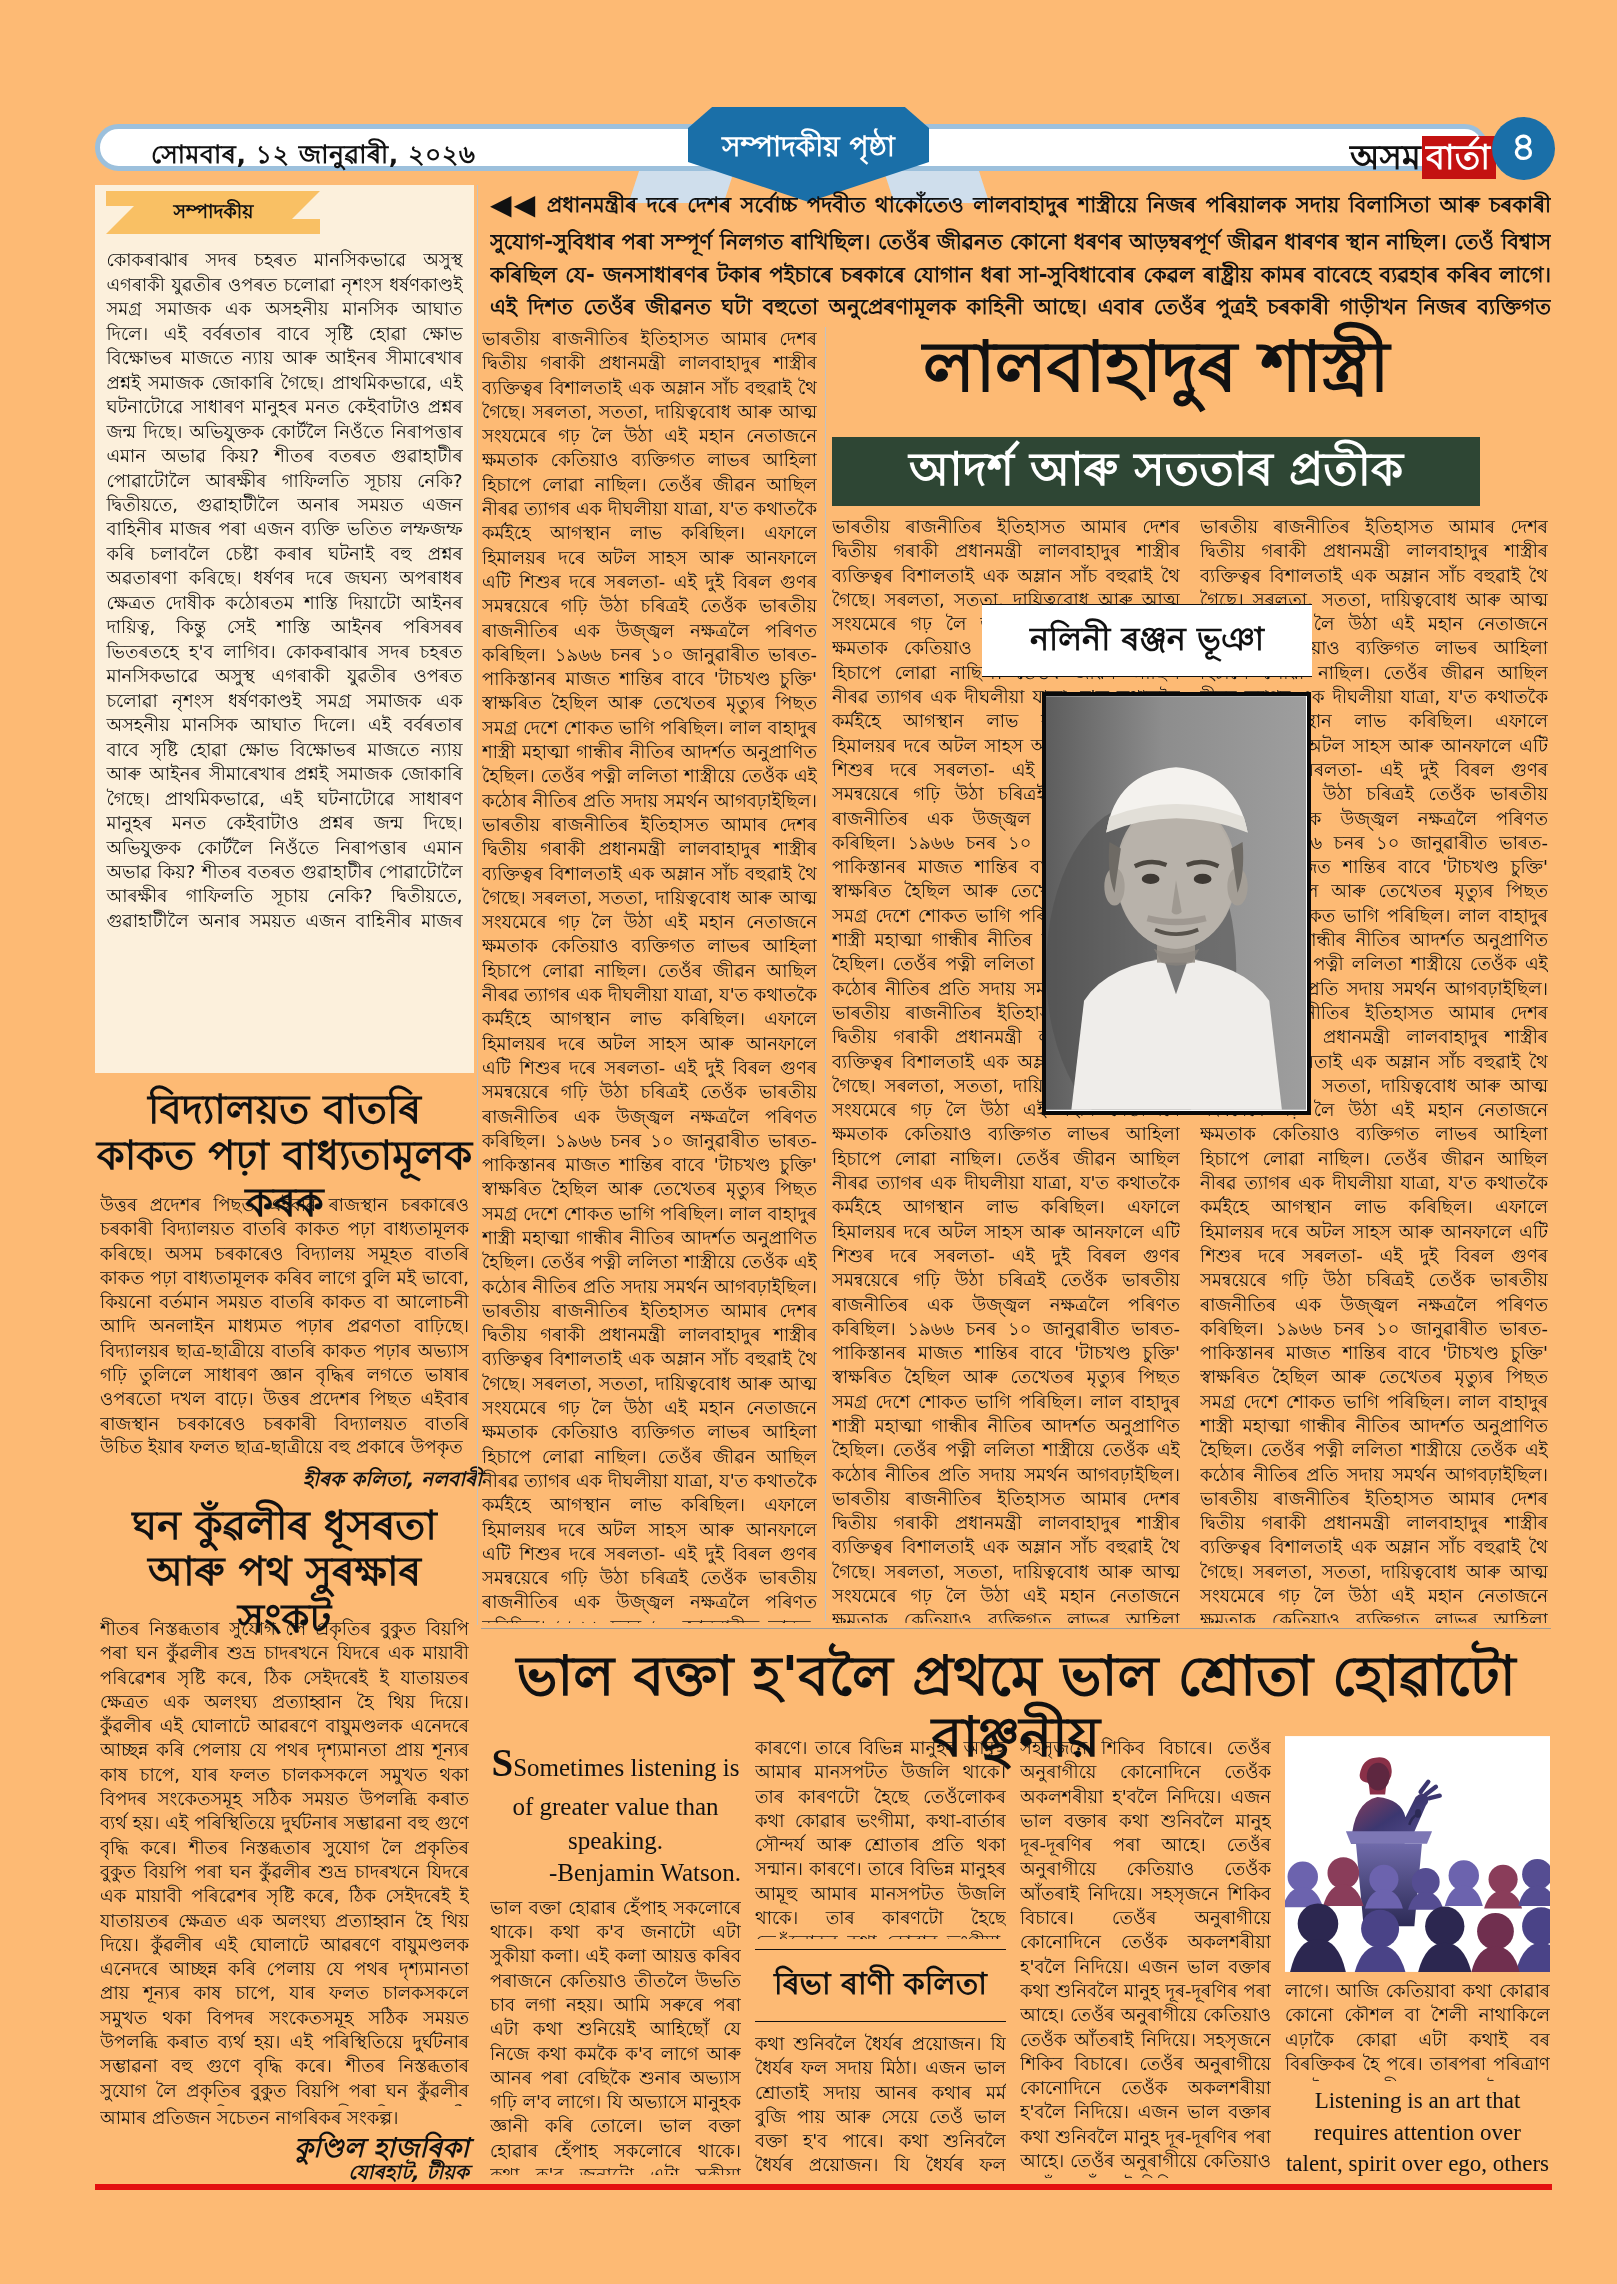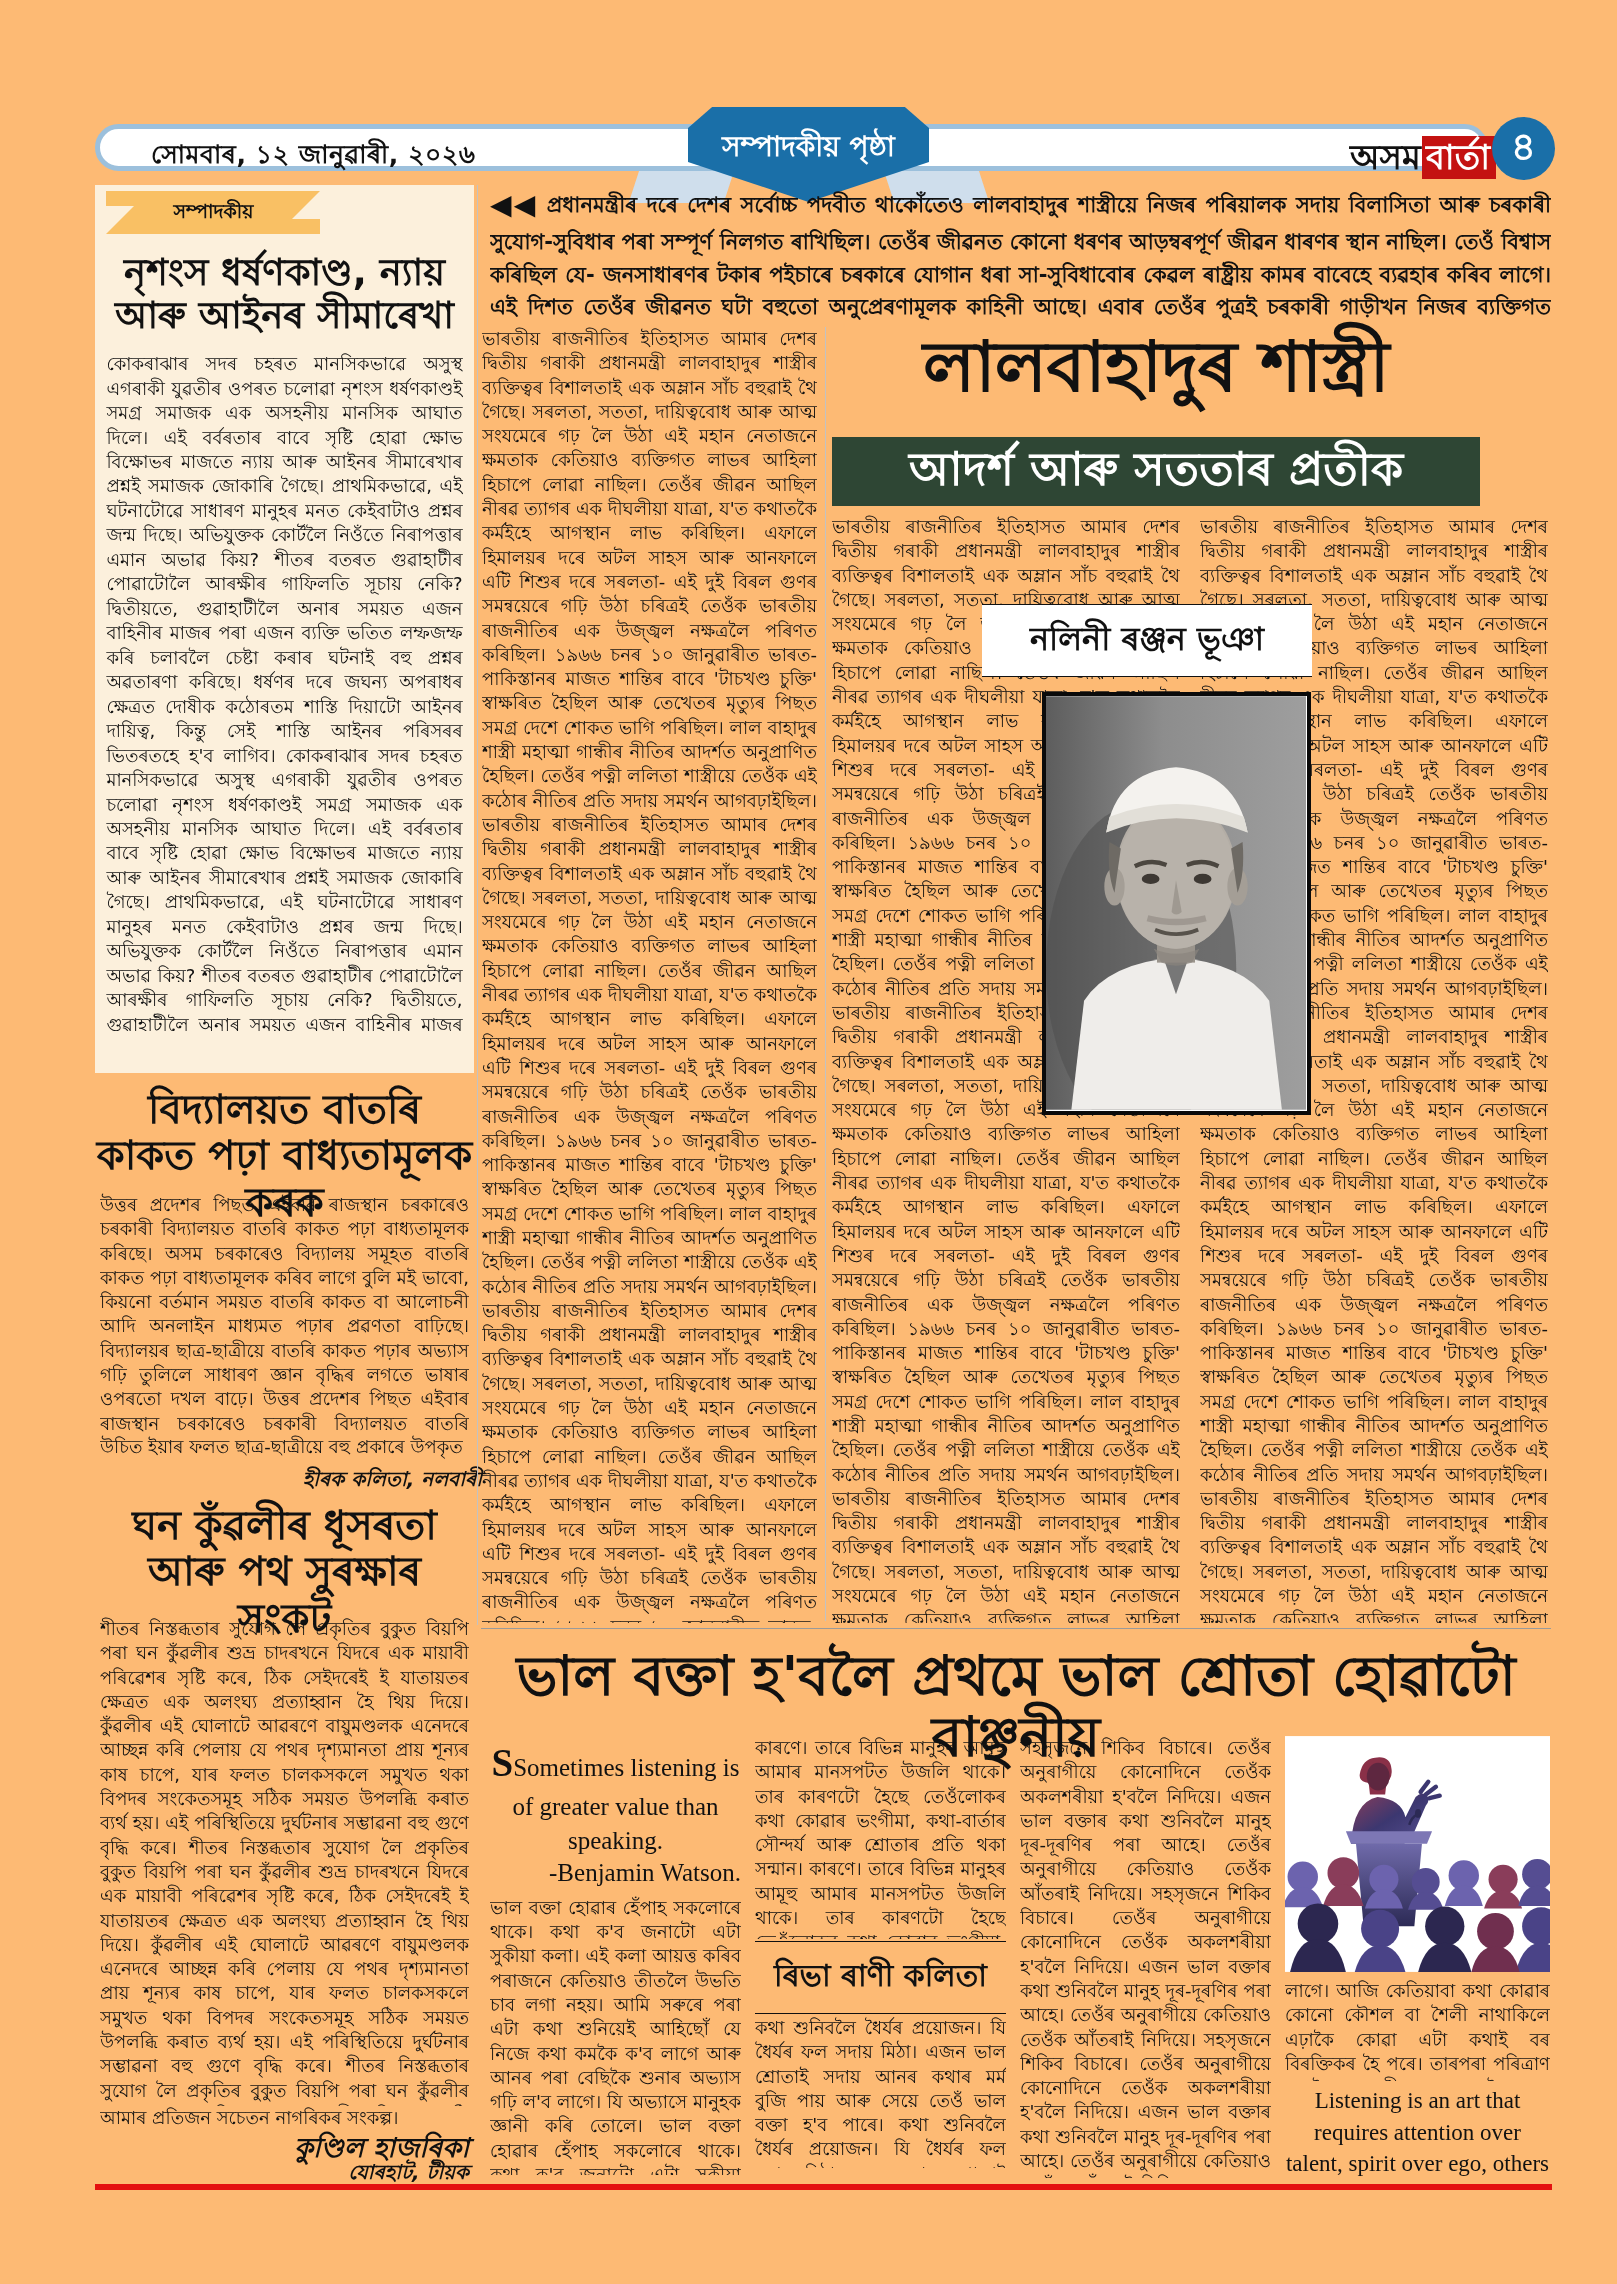--- a/index.html
+++ b/index.html
@@ -46,21 +46,21 @@
         color:#fff;display:flex;align-items:center;justify-content:center;font-size:46px;font-weight:bold;}
   .by-box{position:absolute;left:982px;top:604px;width:330px;height:71px;background:#fff;
         border-top:1.9px solid #111;border-bottom:1.9px solid #111;display:flex;align-items:center;justify-content:center;
         font-size:32px;font-weight:bold;}
   .photo{position:absolute;left:1042px;top:692px;width:269px;height:423px;background:#fff;border:4.4px solid #0a0a0a;box-sizing:border-box;}
   
   .banner-head{position:absolute;left:482px;top:1646px;width:1068px;text-align:center;font-size:55px;font-weight:bold;line-height:1.1;}
   .equote{font-family:"Liberation Serif",serif;font-size:25px;line-height:1.38;text-align:center;}
   .equote .big{font-size:39px;font-weight:bold;}
   .eauthor{font-family:"Liberation Serif",serif;font-size:25px;text-align:right;}
-  .by-box2{border-top:1.9px solid #111;border-bottom:1.9px solid #111;margin:2px 0;padding:10px 0;
+  .by-box2{border-top:1.9px solid #111;border-bottom:1.9px solid #111;margin:10px 0;padding:10px 0;
         text-align:center;font-size:30px;font-weight:bold;}
   .redline{position:absolute;left:95px;top:2184px;width:1457px;height:6.3px;background:#e41010;}
 </style>
 </head>
 <body>
 
 <div class="page">
 
   <div class="wing l"></div>
   <div class="wing r"></div>
@@ -71,21 +71,20 @@
   </div>
   <div class="logo"><span>অসম</span><span class="red">বাৰ্তা</span></div>
   <div class="pagenum">
     <span>৪</span>
   </div>
 
   <div class="editorial">
     <div class="ed-label">
       <span>সম্পাদকীয়</span>
     </div>
-    <div class="ed-head">নৃশংস ধৰ্ষণকাণ্ড, ন্যায় আৰু আইনৰ সীমাৰেখা</div>
     <div class="ed-body">কোকৰাঝাৰ সদৰ চহৰত মানসিকভাৱে অসুস্থ এগৰাকী যুৱতীৰ ওপৰত চলোৱা নৃশংস ধৰ্ষণকাণ্ডই সমগ্ৰ সমাজক এক অসহনীয় মানসিক আঘাত দিলে। এই বৰ্বৰতাৰ বাবে সৃষ্টি হোৱা ক্ষোভ বিক্ষোভৰ মাজতে ন্যায় আৰু আইনৰ সীমাৰেখাৰ প্ৰশ্নই সমাজক জোকাৰি গৈছে। প্ৰাথমিকভাৱে, এই ঘটনাটোৱে সাধাৰণ মানুহৰ মনত কেইবাটাও প্ৰশ্নৰ জন্ম দিছে। অভিযুক্তক কোর্টলৈ নিওঁতে নিৰাপত্তাৰ এমান অভাৱ কিয়? শীতৰ বতৰত গুৱাহাটীৰ পোৱাটোলৈ আৰক্ষীৰ গাফিলতি সূচায় নেকি? দ্বিতীয়তে, গুৱাহাটীলৈ অনাৰ সময়ত এজন বাহিনীৰ মাজৰ পৰা এজন ব্যক্তি ভতিত লম্ফজম্ফ কৰি চলাবলৈ চেষ্টা কৰাৰ ঘটনাই বহু প্ৰশ্নৰ অৱতাৰণা কৰিছে। ধৰ্ষণৰ দৰে জঘন্য অপৰাধৰ ক্ষেত্ৰত দোষীক কঠোৰতম শাস্তি দিয়াটো আইনৰ দায়িত্ব, কিন্তু সেই শাস্তি আইনৰ পৰিসৰৰ ভিতৰতহে হ'ব লাগিব। কোকৰাঝাৰ সদৰ চহৰত মানসিকভাৱে অসুস্থ এগৰাকী যুৱতীৰ ওপৰত চলোৱা নৃশংস ধৰ্ষণকাণ্ডই সমগ্ৰ সমাজক এক অসহনীয় মানসিক আঘাত দিলে। এই বৰ্বৰতাৰ বাবে সৃষ্টি হোৱা ক্ষোভ বিক্ষোভৰ মাজতে ন্যায় আৰু আইনৰ সীমাৰেখাৰ প্ৰশ্নই সমাজক জোকাৰি গৈছে। প্ৰাথমিকভাৱে, এই ঘটনাটোৱে সাধাৰণ মানুহৰ মনত কেইবাটাও প্ৰশ্নৰ জন্ম দিছে। অভিযুক্তক কোর্টলৈ নিওঁতে নিৰাপত্তাৰ এমান অভাৱ কিয়? শীতৰ বতৰত গুৱাহাটীৰ পোৱাটোলৈ আৰক্ষীৰ গাফিলতি সূচায় নেকি? দ্বিতীয়তে, গুৱাহাটীলৈ অনাৰ সময়ত এজন বাহিনীৰ মাজৰ পৰা এজন ব্যক্তি ভতিত লম্ফজম্ফ কৰি চলাবলৈ চেষ্টা কৰাৰ ঘটনাই বহু প্ৰশ্নৰ অৱতাৰণা কৰিছে। ধৰ্ষণৰ দৰে জঘন্য অপৰাধৰ ক্ষেত্ৰত দোষীক কঠোৰতম শাস্তি দিয়াটো আইনৰ দায়িত্ব, কিন্তু সেই শাস্তি আইনৰ পৰিসৰৰ ভিতৰতহে হ'ব লাগিব। কোকৰাঝাৰ সদৰ চহৰত মানসিকভাৱে অসুস্থ এগৰাকী যুৱতীৰ ওপৰত চলোৱা নৃশংস ধৰ্ষণকাণ্ডই সমগ্ৰ সমাজক এক অসহনীয় মানসিক আঘাত দিলে। এই বৰ্বৰতাৰ বাবে সৃষ্টি হোৱা ক্ষোভ বিক্ষোভৰ মাজতে ন্যায় আৰু আইনৰ সীমাৰেখাৰ প্ৰশ্নই সমাজক জোকাৰি গৈছে। প্ৰাথমিকভাৱে, এই ঘটনাটোৱে সাধাৰণ মানুহৰ মনত কেইবাটাও প্ৰশ্নৰ জন্ম দিছে। অভিযুক্তক কোর্টলৈ নিওঁতে নিৰাপত্তাৰ এমান অভাৱ কিয়? শীতৰ বতৰত গুৱাহাটীৰ পোৱাটোলৈ আৰক্ষীৰ গাফিলতি সূচায় নেকি? দ্বিতীয়তে, গুৱাহাটীলৈ অনাৰ সময়ত এজন বাহিনীৰ মাজৰ পৰা এজন ব্যক্তি ভতিত লম্ফজম্ফ কৰি চলাবলৈ চেষ্টা কৰাৰ ঘটনাই বহু প্ৰশ্নৰ অৱতাৰণা কৰিছে। ধৰ্ষণৰ দৰে জঘন্য অপৰাধৰ ক্ষেত্ৰত দোষীক কঠোৰতম শাস্তি দিয়াটো আইনৰ দায়িত্ব, কিন্তু সেই শাস্তি আইনৰ পৰিসৰৰ ভিতৰতহে হ'ব লাগিব।</div>
   </div>
 
   <div class="sub-head" style="left:95px;top:1086px;width:379px;">বিদ্যালয়ত বাতৰি কাকত পঢ়া বাধ্যতামূলক কৰক</div>
   <div class="col" style="left:100px;top:1193px;width:369px;height:241px;">উত্তৰ প্ৰদেশৰ পিছত এইবাৰ ৰাজস্থান চৰকাৰেও চৰকাৰী বিদ্যালয়ত বাতৰি কাকত পঢ়া বাধ্যতামূলক কৰিছে। অসম চৰকাৰেও বিদ্যালয় সমূহত বাতৰি কাকত পঢ়া বাধ্যতামূলক কৰিব লাগে বুলি মই ভাবো, কিয়নো বৰ্তমান সময়ত বাতৰি কাকত বা আলোচনী আদি অনলাইন মাধ্যমত পঢ়াৰ প্ৰৱণতা বাঢ়িছে। বিদ্যালয়ৰ ছাত্ৰ-ছাত্ৰীয়ে বাতৰি কাকত পঢ়াৰ অভ্যাস গঢ়ি তুলিলে সাধাৰণ জ্ঞান বৃদ্ধিৰ লগতে ভাষাৰ ওপৰতো দখল বাঢ়ে। উত্তৰ প্ৰদেশৰ পিছত এইবাৰ ৰাজস্থান চৰকাৰেও চৰকাৰী বিদ্যালয়ত বাতৰি কাকত পঢ়া বাধ্যতামূলক কৰিছে। অসম চৰকাৰেও বিদ্যালয় সমূহত বাতৰি কাকত পঢ়া বাধ্যতামূলক কৰিব লাগে বুলি মই ভাবো, কিয়নো বৰ্তমান সময়ত বাতৰি কাকত বা আলোচনী আদি অনলাইন মাধ্যমত পঢ়াৰ প্ৰৱণতা বাঢ়িছে। বিদ্যালয়ৰ ছাত্ৰ-ছাত্ৰীয়ে বাতৰি কাকত পঢ়াৰ অভ্যাস গঢ়ি তুলিলে সাধাৰণ জ্ঞান বৃদ্ধিৰ লগতে ভাষাৰ ওপৰতো দখল বাঢ়ে।</div>
   <div class="col" style="left:100px;top:1435px;width:369px;height:27px;text-align:left;">উচিত ইয়াৰ ফলত ছাত্ৰ-ছাত্ৰীয়ে বহু প্ৰকাৰে উপকৃত হ'ব।</div>
   <div class="byline-r" style="left:113px;top:1464px;width:369px;font-size:20px;">হীৰক কলিতা, নলবাৰী</div>
 
   <div class="sub-head" style="left:95px;top:1502px;width:379px;">ঘন কুঁৱলীৰ ধূসৰতা আৰু পথ সুৰক্ষাৰ সংকট</div>
   <div class="col" style="left:100px;top:1617px;width:369px;height:489px;">শীতৰ নিস্তব্ধতাৰ সুযোগ লৈ প্ৰকৃতিৰ বুকুত বিয়পি পৰা ঘন কুঁৱলীৰ শুভ্ৰ চাদৰখনে যিদৰে এক মায়াবী পৰিৱেশৰ সৃষ্টি কৰে, ঠিক সেইদৰেই ই যাতায়তৰ ক্ষেত্ৰত এক অলংঘ্য প্ৰত্যাহ্বান হৈ থিয় দিয়ে। কুঁৱলীৰ এই ঘোলাটে আৱৰণে বায়ুমণ্ডলক এনেদৰে আচ্ছন্ন কৰি পেলায় যে পথৰ দৃশ্যমানতা প্ৰায় শূন্যৰ কাষ চাপে, যাৰ ফলত চালকসকলে সমুখত থকা বিপদৰ সংকেতসমূহ সঠিক সময়ত উপলব্ধি কৰাত ব্যৰ্থ হয়। এই পৰিস্থিতিয়ে দুৰ্ঘটনাৰ সম্ভাৱনা বহু গুণে বৃদ্ধি কৰে। শীতৰ নিস্তব্ধতাৰ সুযোগ লৈ প্ৰকৃতিৰ বুকুত বিয়পি পৰা ঘন কুঁৱলীৰ শুভ্ৰ চাদৰখনে যিদৰে এক মায়াবী পৰিৱেশৰ সৃষ্টি কৰে, ঠিক সেইদৰেই ই যাতায়তৰ ক্ষেত্ৰত এক অলংঘ্য প্ৰত্যাহ্বান হৈ থিয় দিয়ে। কুঁৱলীৰ এই ঘোলাটে আৱৰণে বায়ুমণ্ডলক এনেদৰে আচ্ছন্ন কৰি পেলায় যে পথৰ দৃশ্যমানতা প্ৰায় শূন্যৰ কাষ চাপে, যাৰ ফলত চালকসকলে সমুখত থকা বিপদৰ সংকেতসমূহ সঠিক সময়ত উপলব্ধি কৰাত ব্যৰ্থ হয়। এই পৰিস্থিতিয়ে দুৰ্ঘটনাৰ সম্ভাৱনা বহু গুণে বৃদ্ধি কৰে। শীতৰ নিস্তব্ধতাৰ সুযোগ লৈ প্ৰকৃতিৰ বুকুত বিয়পি পৰা ঘন কুঁৱলীৰ শুভ্ৰ চাদৰখনে যিদৰে এক মায়াবী পৰিৱেশৰ সৃষ্টি কৰে, ঠিক সেইদৰেই ই যাতায়তৰ ক্ষেত্ৰত এক অলংঘ্য প্ৰত্যাহ্বান হৈ থিয় দিয়ে। কুঁৱলীৰ এই ঘোলাটে আৱৰণে বায়ুমণ্ডলক এনেদৰে আচ্ছন্ন কৰি পেলায় যে পথৰ দৃশ্যমানতা প্ৰায় শূন্যৰ কাষ চাপে, যাৰ ফলত চালকসকলে সমুখত থকা বিপদৰ সংকেতসমূহ সঠিক সময়ত উপলব্ধি কৰাত ব্যৰ্থ হয়। এই পৰিস্থিতিয়ে দুৰ্ঘটনাৰ সম্ভাৱনা বহু গুণে বৃদ্ধি কৰে।</div>

